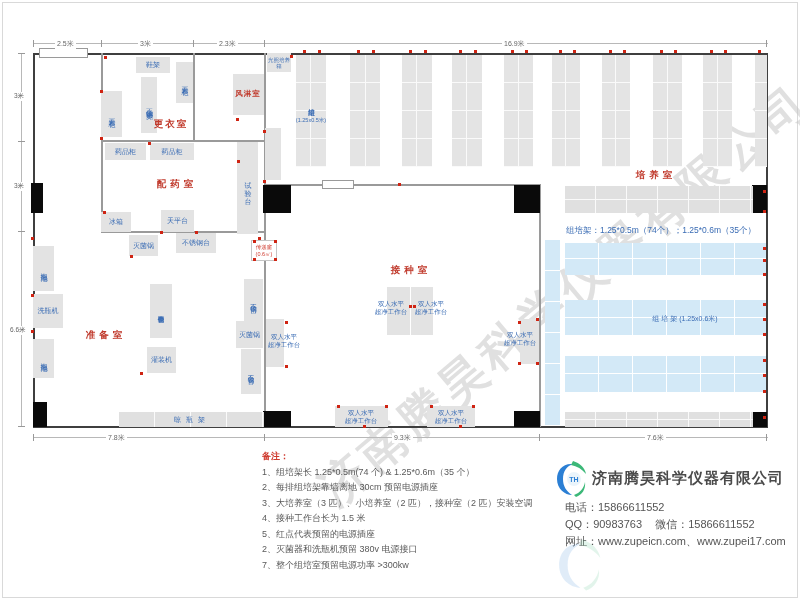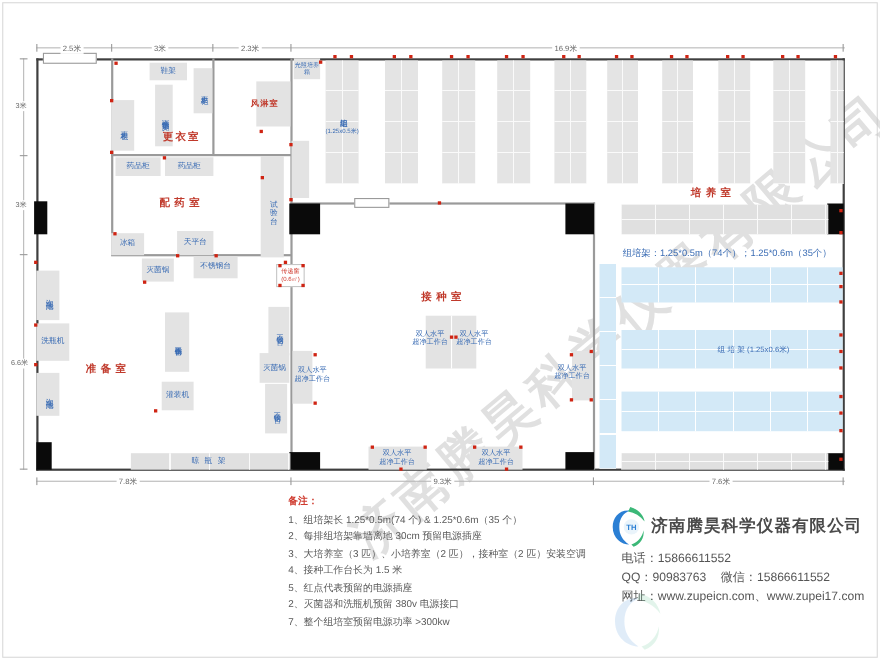--- a/index.html
+++ b/index.html
@@ -8,21 +8,21 @@
   .abs{position:absolute;}
   .frame{left:2px;top:2px;width:794px;height:594px;border:1px solid #d9d9d9;}
   
   .wall{background:#3f3f3f;}
   .iwall{background:#9a9a9a;}
   
   .eq{background:#e3e3e3;display:flex;align-items:center;justify-content:center;
       color:#3a6cb4;font-size:7px;line-height:8px;text-align:center;overflow:visible;}
   .eq.v{writing-mode:vertical-rl;text-orientation:upright;letter-spacing:1px;}
   .flabel{color:#3a6cb4;font-size:6.5px;line-height:7.5px;text-align:center;}
-  .rlabel{color:#c0392b;font-weight:bold;text-align:left;font-size:9.5px;letter-spacing:4px;white-space:nowrap;}
+  .rlabel{color:#c0392b;font-weight:bold;text-align:center;font-size:9.5px;letter-spacing:4px;white-space:nowrap;}
   .col{background:#0a0a0a;}
   .dot{width:3px;height:3px;background:#cf2413;position:absolute;}
   .door{background:#fff;border:1px solid #9a9a9a;}
   
   .vrack{background:#e4e4e4;
     background-image:
       repeating-linear-gradient(to bottom,transparent 0,transparent 27px,#fafafa 27px,#fafafa 28px),
       linear-gradient(to right,transparent 0,transparent calc(50% - .5px),#fafafa calc(50% - .5px),#fafafa calc(50% + .5px),transparent calc(50% + .5px));}
   .gbench{background:#e0e0e0;
     background-image:
@@ -38,21 +38,21 @@
     background-image:repeating-linear-gradient(to right,transparent 0,transparent 35px,#fafafa 35px,#fafafa 36px);}
   
   .dline{background:#b8b8b8;}
   .tick{background:#999;}
   .dim{font-size:7px;color:#666;background:#fff;padding:0 2px;white-space:nowrap;}
   
   .pwin{background:#fff;border:1px solid #c5c5c5;color:#cf3a2e;font-size:5.5px;line-height:6.5px;
         text-align:center;display:flex;flex-direction:column;justify-content:center;}
   
   .notes{font-size:9px;color:#5a5a5a;line-height:15.5px;}
-  .notes .t{color:#cf3a2e;font-weight:bold;font-family:Liberation Mono, monospace;}
+  .notes .t{color:#cf3a2e;font-weight:bold;}
   
   .foot{font-size:11px;color:#555;}
   .company{font-size:15px;font-weight:bold;color:#4a4a4a;letter-spacing:1px;}
   .wm{color:#c7c7c7;opacity:.55;font-size:46px;letter-spacing:6px;white-space:nowrap;
       transform:translate(-50%,-50%) rotate(-40deg);font-weight:bold;}
   .bluenote{color:#3a6cb4;font-size:8.5px;white-space:nowrap;text-align:center;}
 </style>
 </head>
 <body>
 

